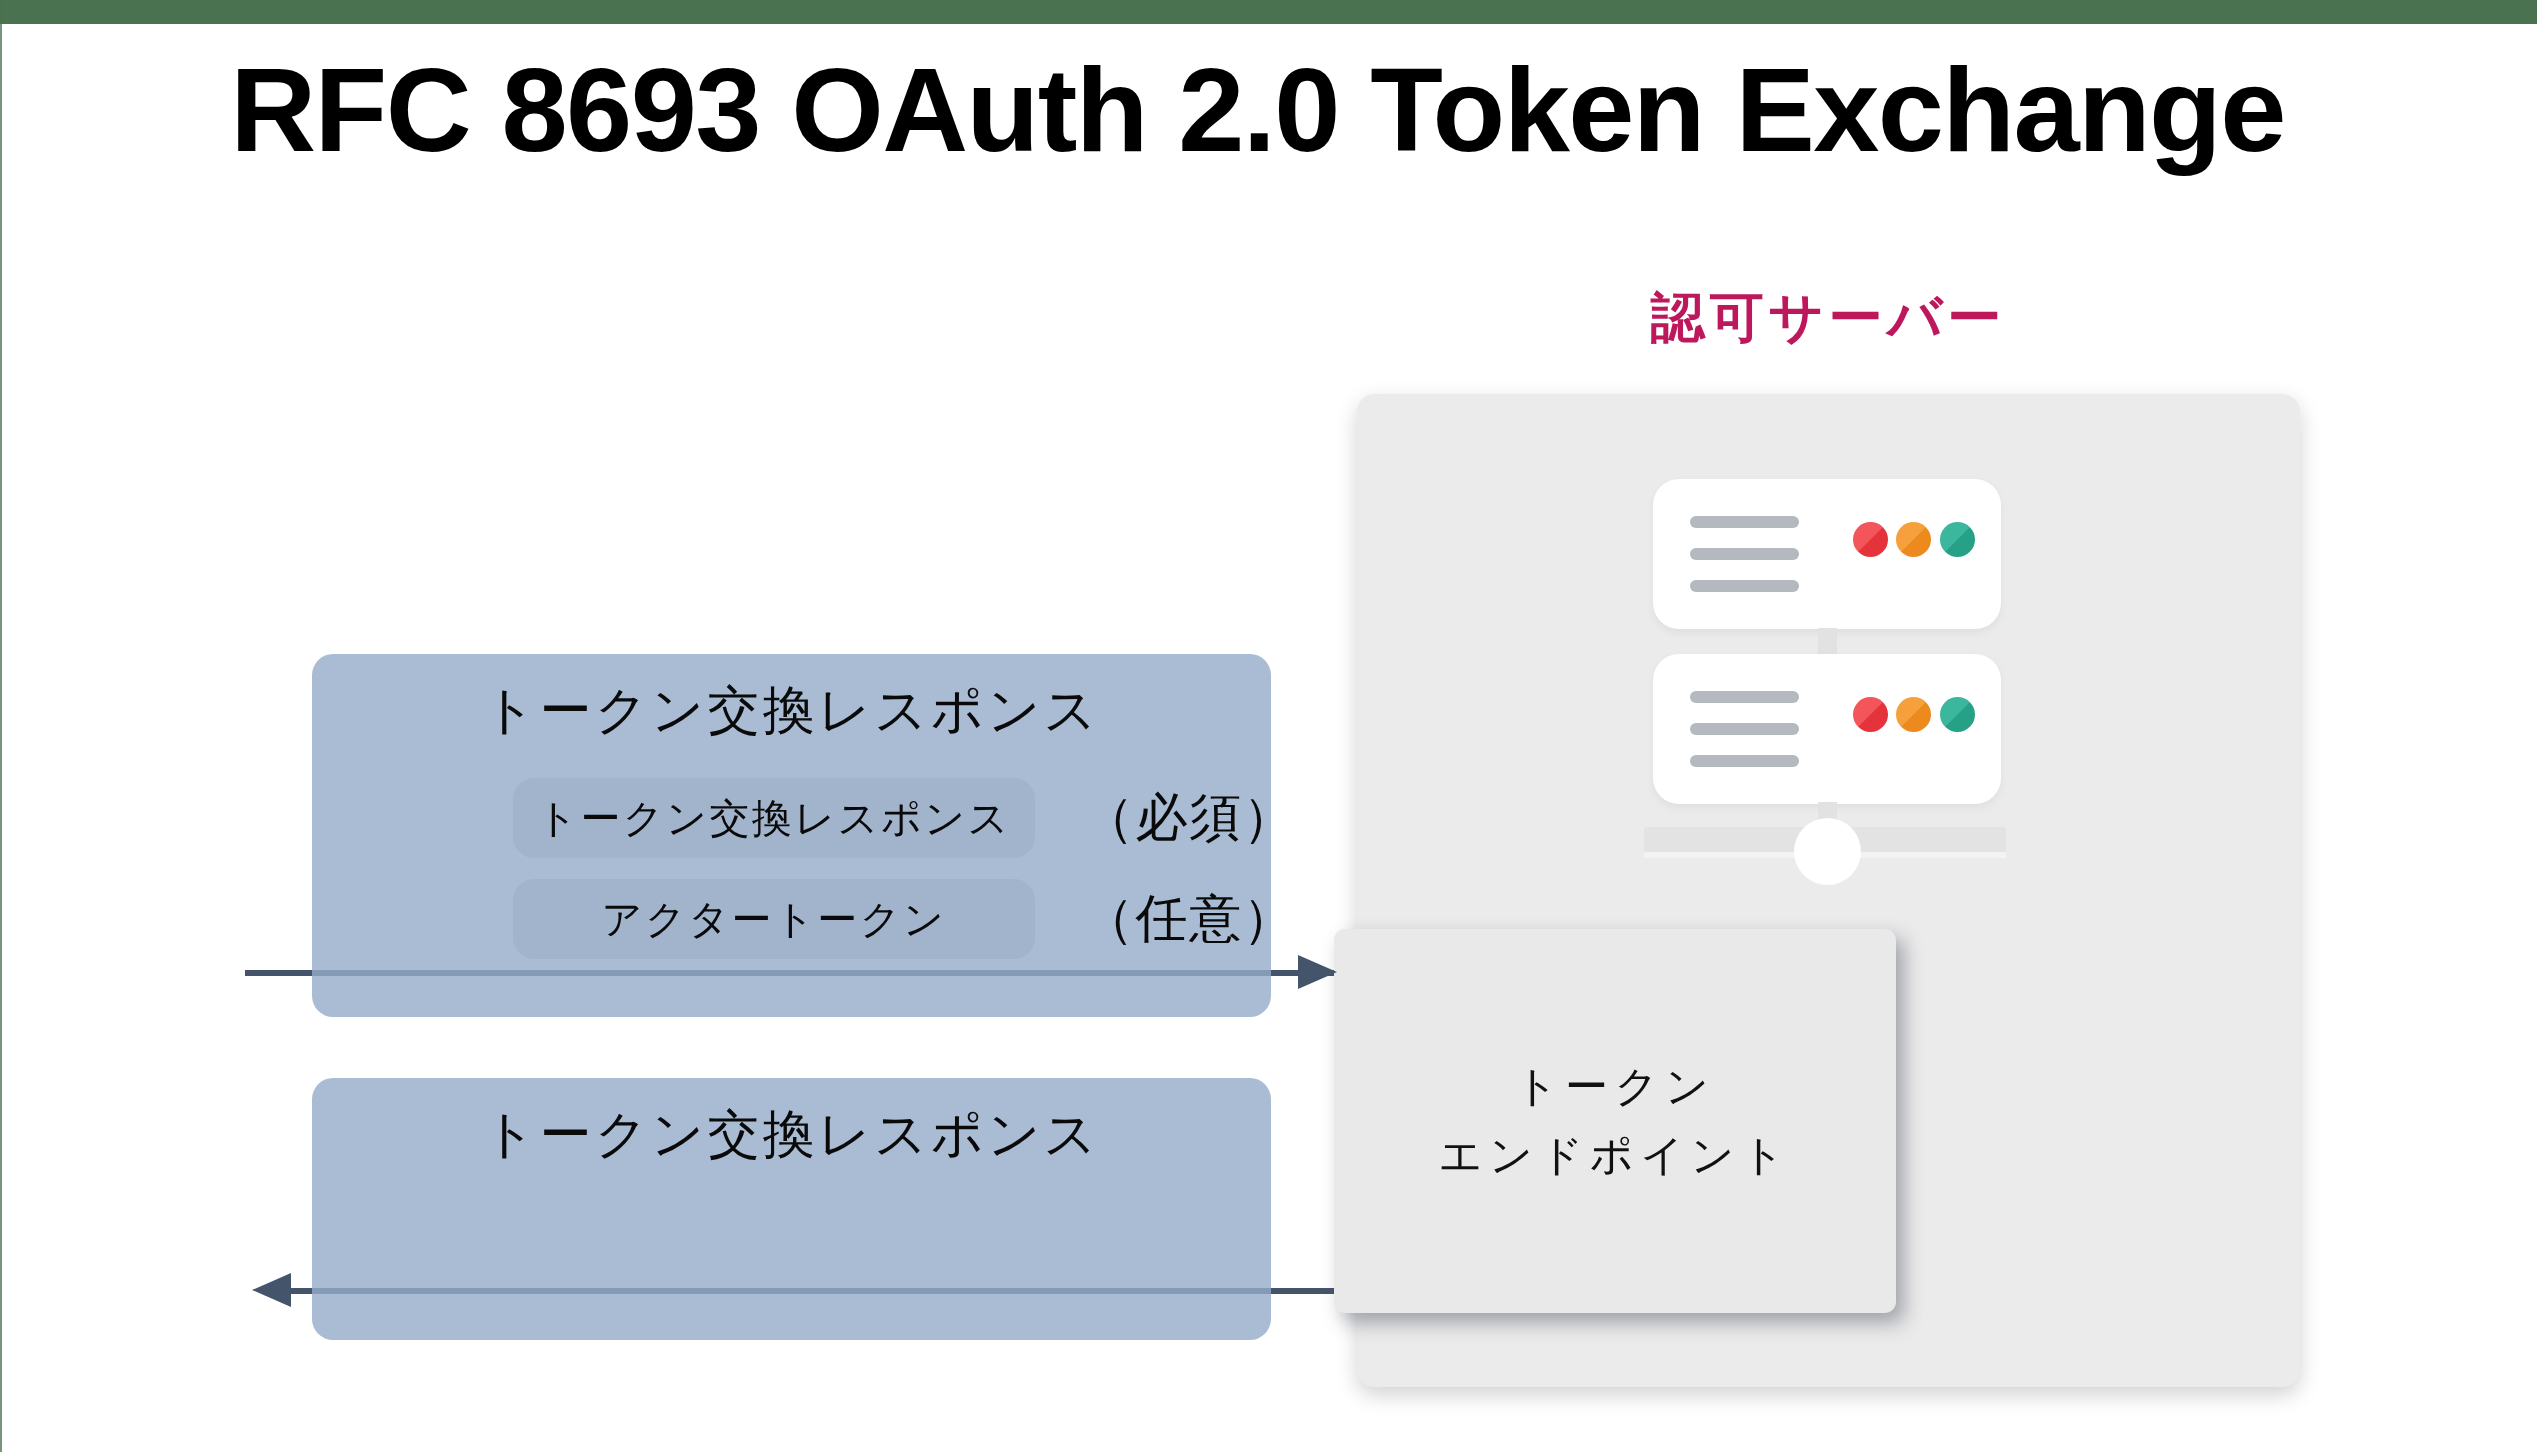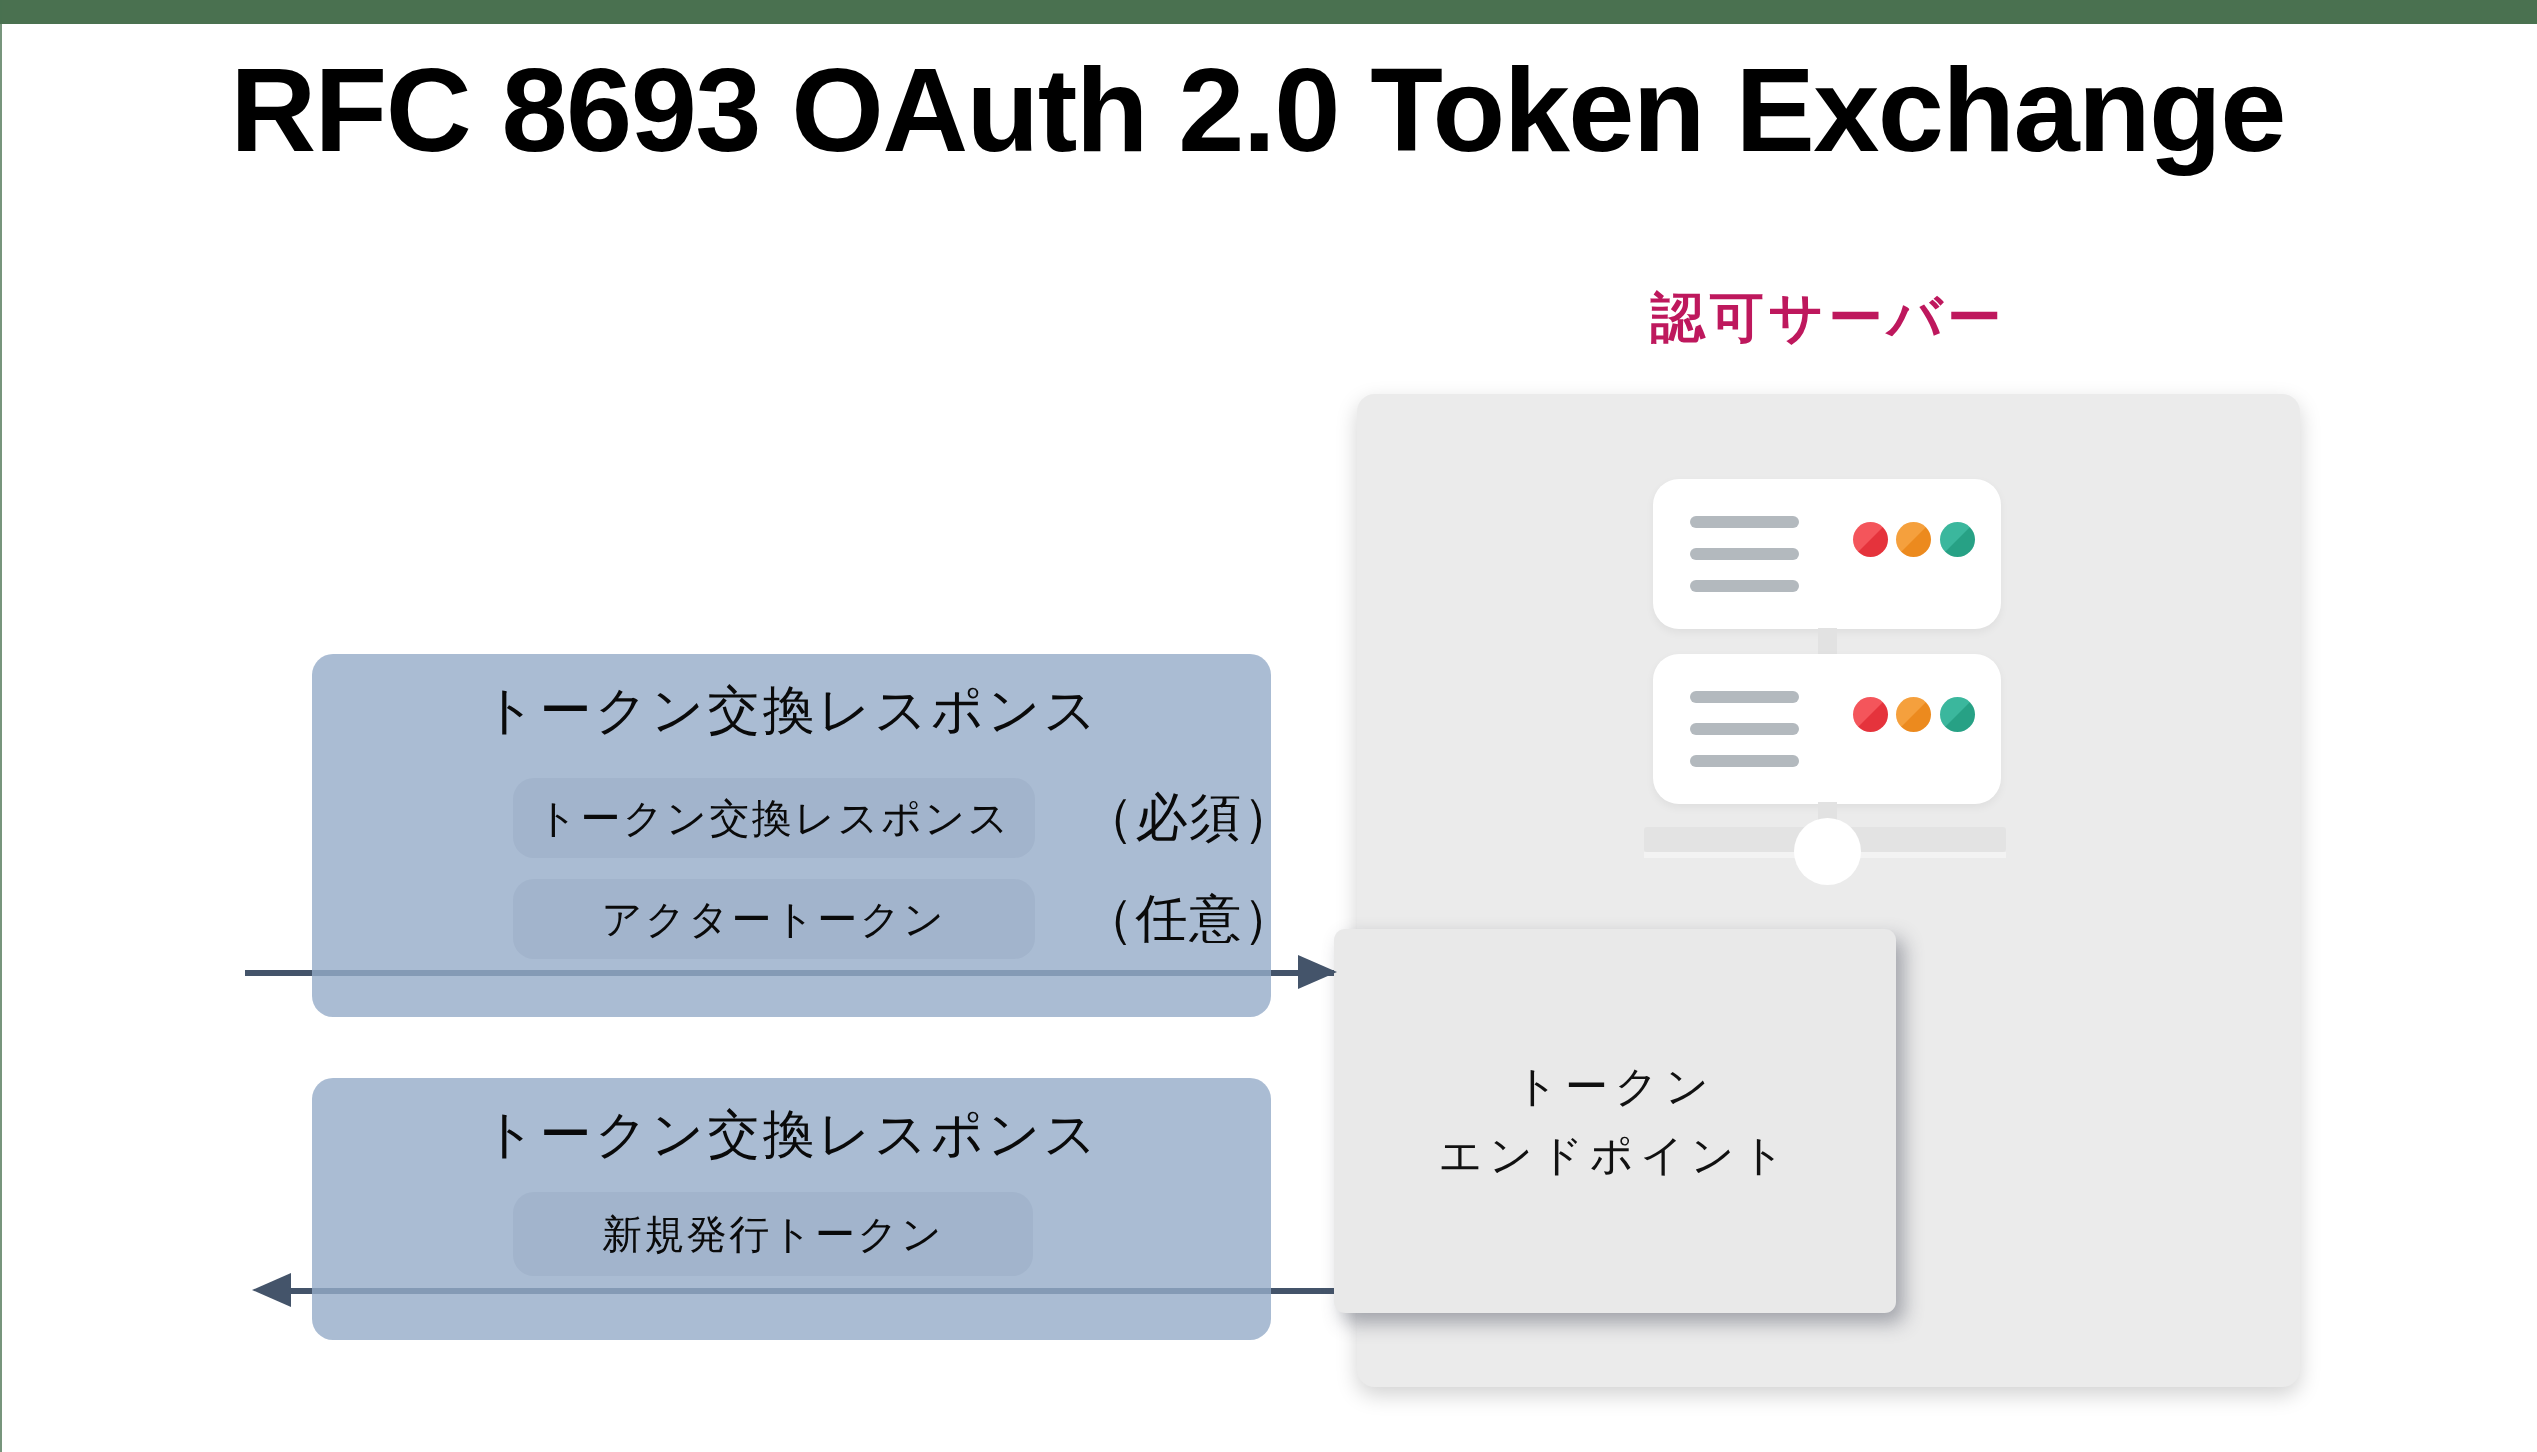--- a/index.html
+++ b/index.html
@@ -136,22 +136,19 @@
     <div class="annotation">（必須）</div>
   </div>
   <div class="inner-row row-r1">
     <div class="inner-box">アクタートークン</div>
     <div class="annotation">（任意）</div>
   </div>
 </div>
 
 <div class="blue-box box-response">
   <div class="blue-title">トークン交換レスポンス</div>
-  <div class="inner-row row-s0">
-    <div class="inner-box">新規発行トークン</div>
-  </div>
 </div>
 
 <div class="endpoint-box">
   <div>トークン</div>
   <div>エンドポイント</div>
 </div>
 
 
 </body></html>

